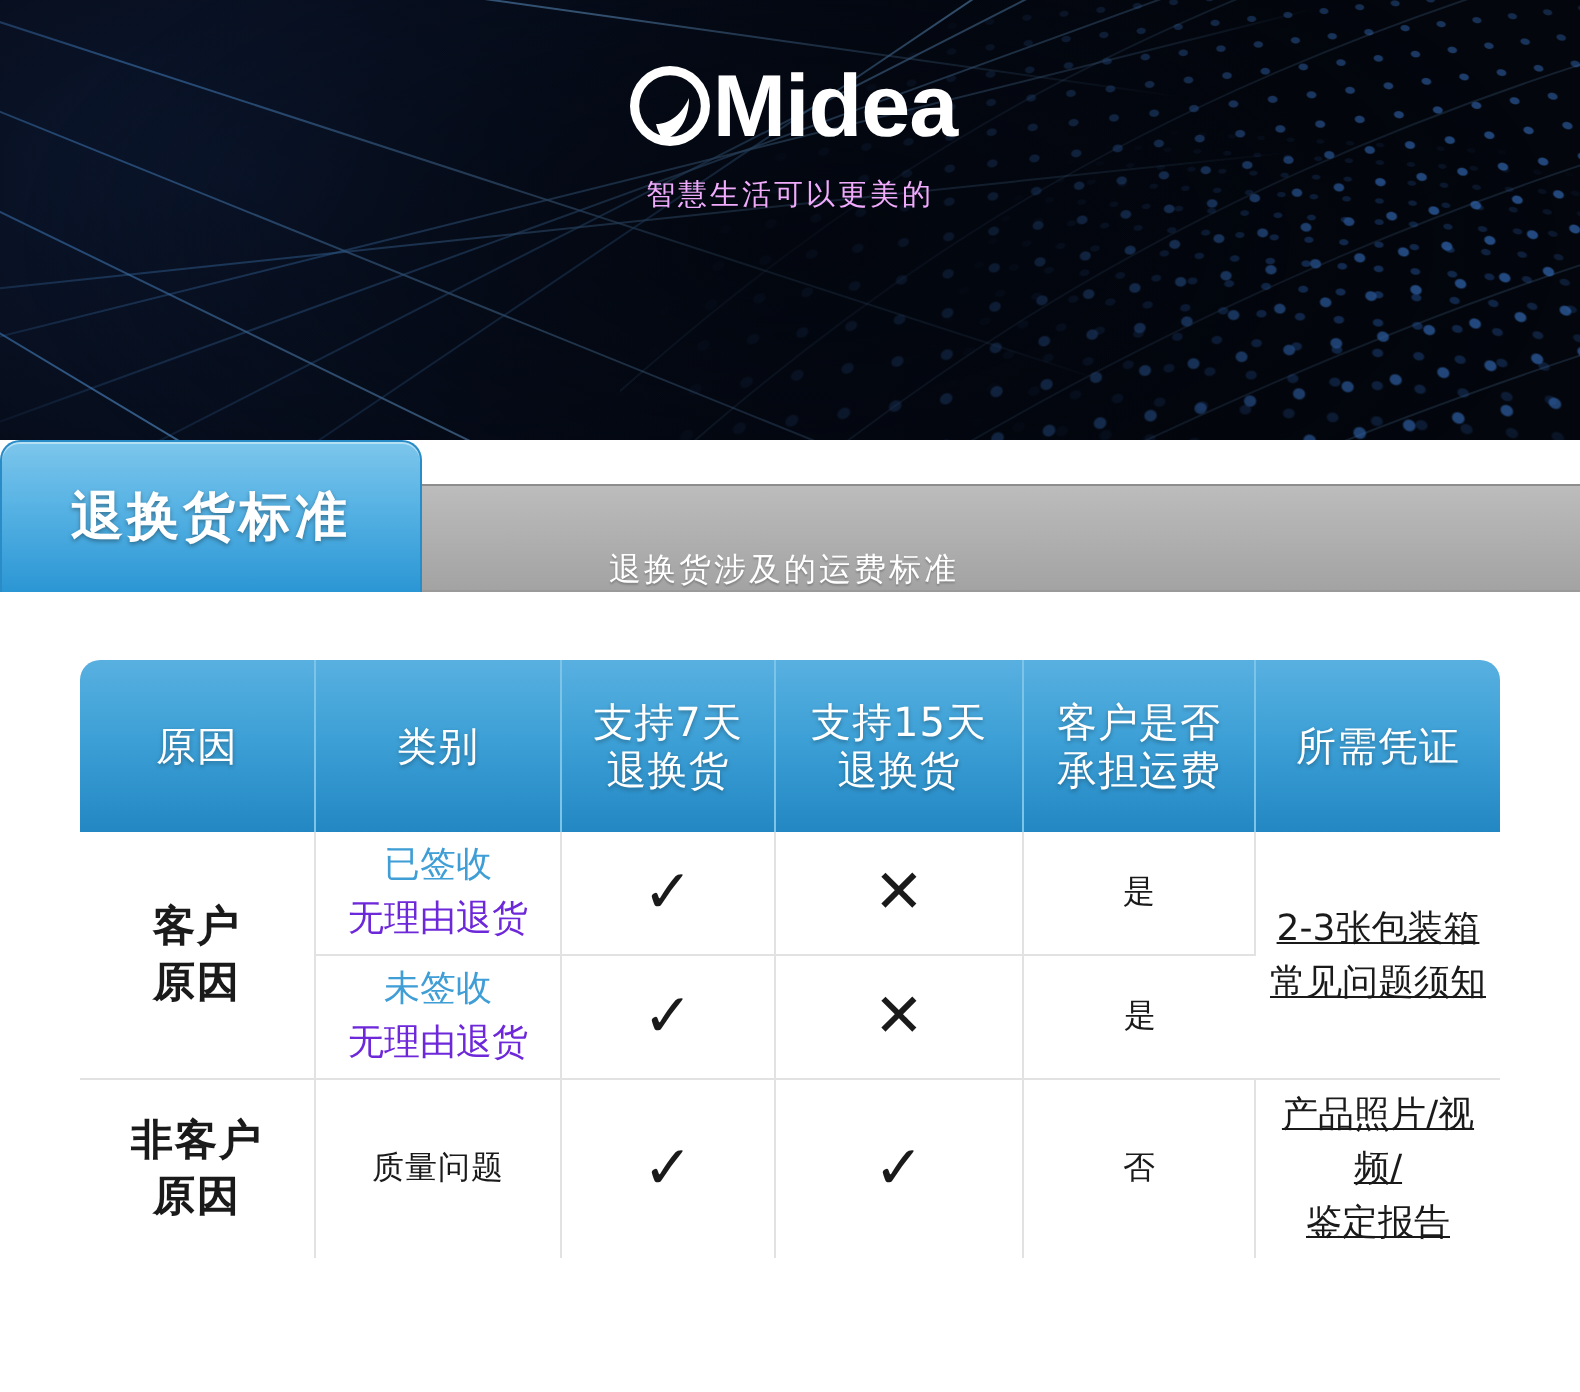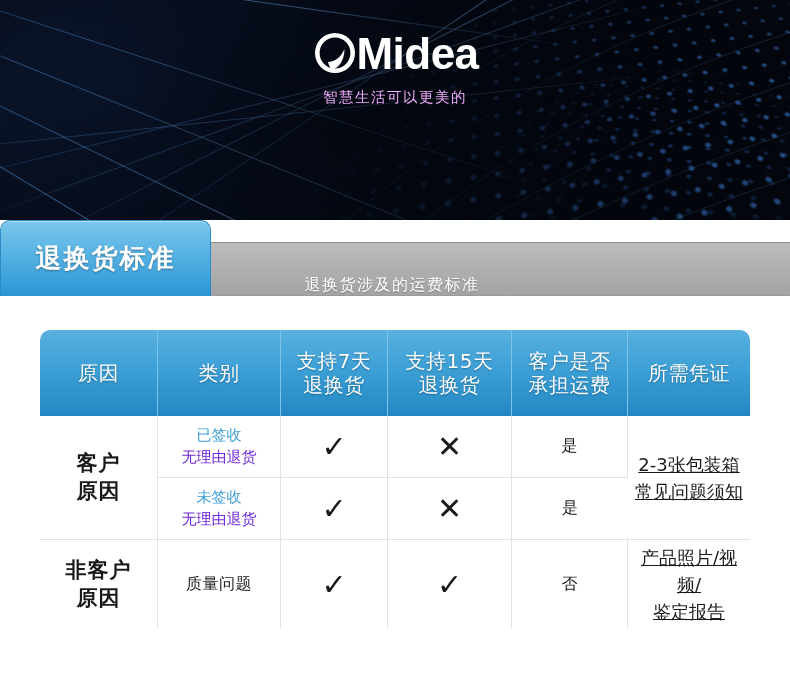--- a/index.html
+++ b/index.html
@@ -167,21 +167,21 @@
     padding: 4px 3px;
   }
   table.policy td:last-child { border-right: none; }
   table.policy tr:last-child td { border-bottom: none; }
   .tbody-frame {
     border: 1px solid #dcdcdc; border-top: none;
     border-radius: 0 0 10px 10px;
   }
 
   .cell-reason { font-size: 21px; font-weight: bold; line-height: 1.3; letter-spacing: 1px; }
-  .cell-kind { font-size: 15px; line-height: 1.45; }
+  .cell-kind { font-size: 18px; line-height: 1.45; }
   .cell-kind .hi { color: #3f9ed6; display: block; }
   .cell-kind .sub { color: #6d28d9; display: block; }
   .cell-quality { font-size: 16px; letter-spacing: .5px; }
   .cell-yn { font-size: 16px; }
   .cell-proof { font-size: 18px; line-height: 1.5; color: #1a1a1a; text-decoration: underline; }
   .mark { font-size: 30px; line-height: 1; color: #111; font-weight: 300;
           font-family: "DejaVu Sans", sans-serif; }
 
   .row-h1 { height: 62px; }
   .row-h2 { height: 62px; }

